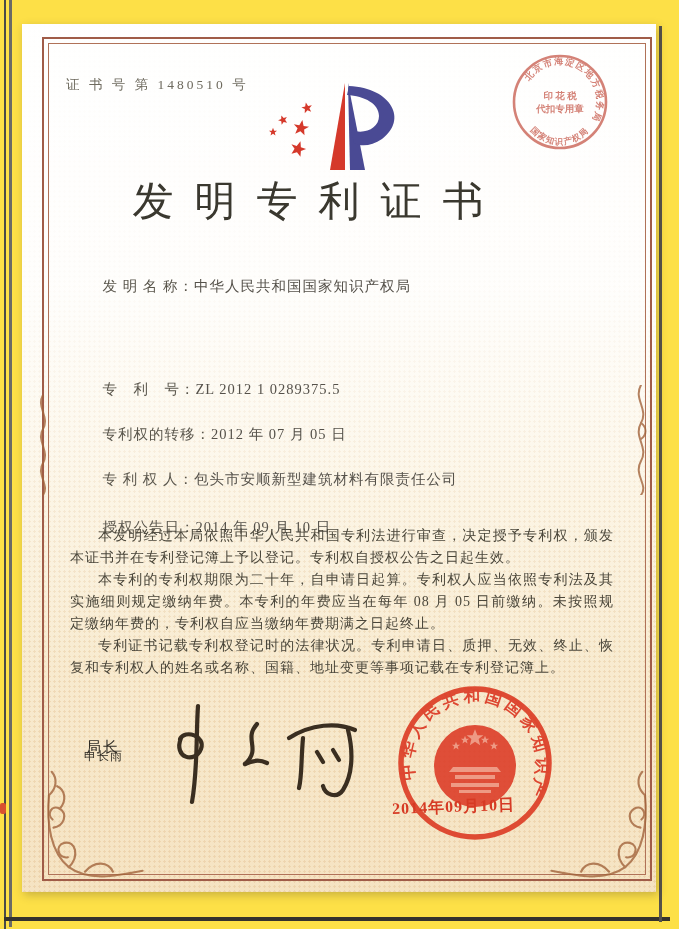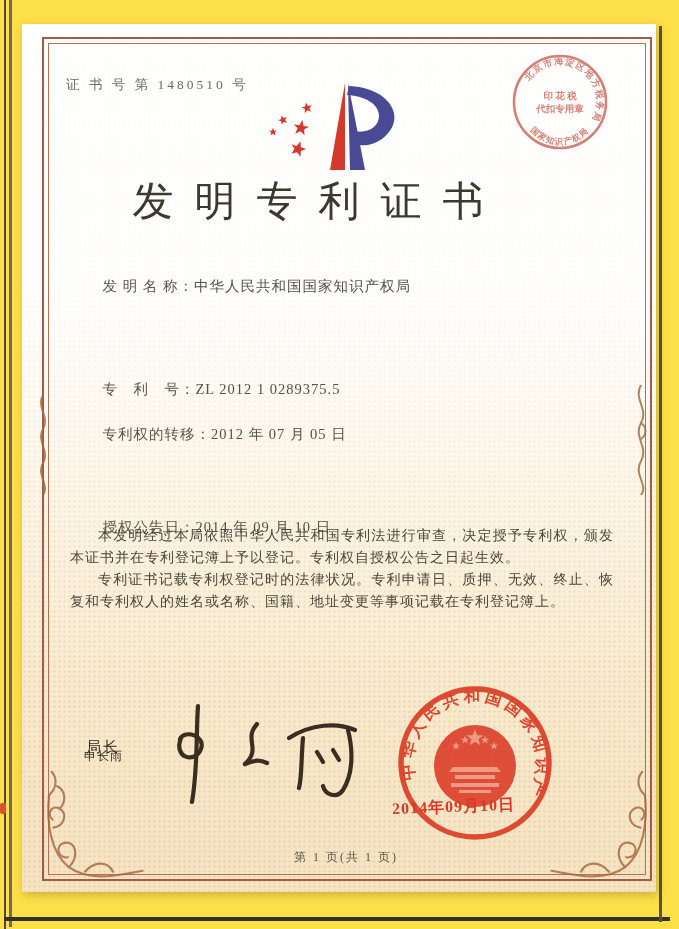--- a/index.html
+++ b/index.html
@@ -130,26 +130,30 @@
 
   <div class="field-row" style="top:260px">
     <span class="lbl">发 明 名 称：</span><span>中华人民共和国国家知识产权局</span>
   </div>
   <div class="field-row" style="top:363px">
     <span class="lbl">专　利　号：</span><span>ZL 2012 1 0289375.5</span>
   </div>
   <div class="field-row" style="top:408px">
     <span class="lbl">专利权的转移：</span><span>2012 年 07 月 05 日</span>
   </div>
+  <div class="field-row" style="top:453px">
+    <span class="lbl">专 利 权 人：</span><span>包头市安顺新型建筑材料有限责任公司</span>
+  </div>
   <div class="field-row" style="top:501px">
     <span class="lbl">授权公告日：</span><span>2014 年 09 月 10 日</span>
   </div>
 
   <div class="paras">
     <p>本发明经过本局依照中华人民共和国专利法进行审查，决定授予专利权，颁发本证书并在专利登记簿上予以登记。专利权自授权公告之日起生效。</p>
+    <p>本专利的专利权期限为二十年，自申请日起算。专利权人应当依照专利法及其实施细则规定缴纳年费。本专利的年费应当在每年 08 月 05 日前缴纳。未按照规定缴纳年费的，专利权自应当缴纳年费期满之日起终止。</p>
     <p>专利证书记载专利权登记时的法律状况。专利申请日、质押、无效、终止、恢复和专利权人的姓名或名称、国籍、地址变更等事项记载在专利登记簿上。</p>
   </div>
 
   <div class="director-title">局长</div>
   <div class="director-name">申长雨</div>
 
   <svg class="signature-svg" width="210" height="108" viewBox="0 0 210 108">
     <g fill="none" stroke="#3a2e20" stroke-width="4.2" stroke-linecap="round">
       <path d="M33,6 C31,32 33,68 27,102"></path>
       <path d="M16,38 C8,58 30,64 36,49 C41,36 20,29 15,39"></path>
@@ -179,15 +183,14 @@
         <use href="#star" transform="translate(109,66) scale(0.62)"></use>
         <path d="M64,92 L116,92 L112,87 L68,87 Z"></path>
         <rect x="70" y="95" width="40" height="4"></rect>
         <rect x="66" y="103" width="48" height="4"></rect>
         <rect x="74" y="110" width="32" height="3"></rect>
       </g>
     </g>
   </svg>
   <div class="seal-date">2014年09月10日</div>
 
-  <div class="footer">第 1 页(共 1 页)</div>
 
 </div>
 
 </body></html>

